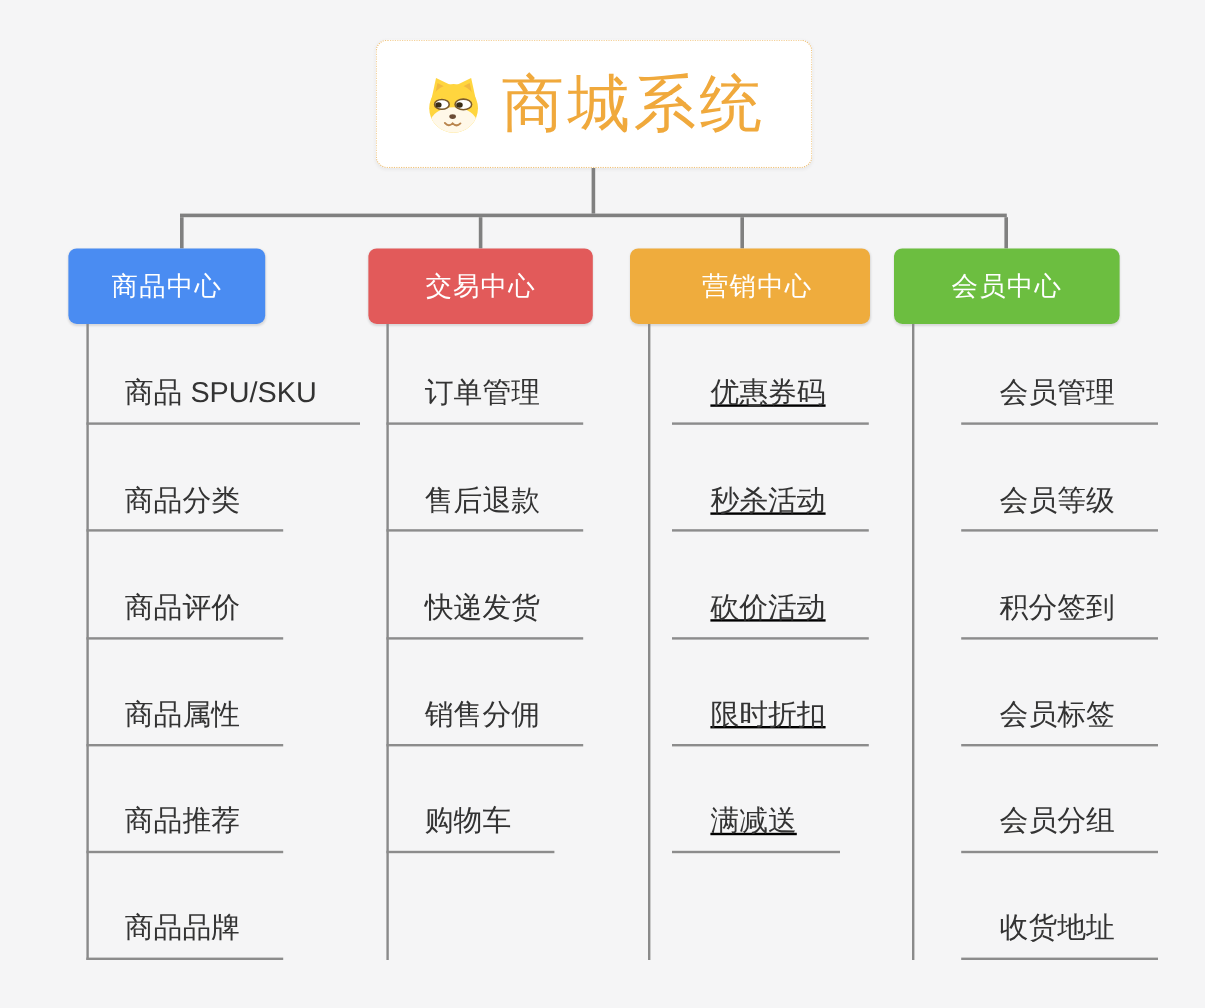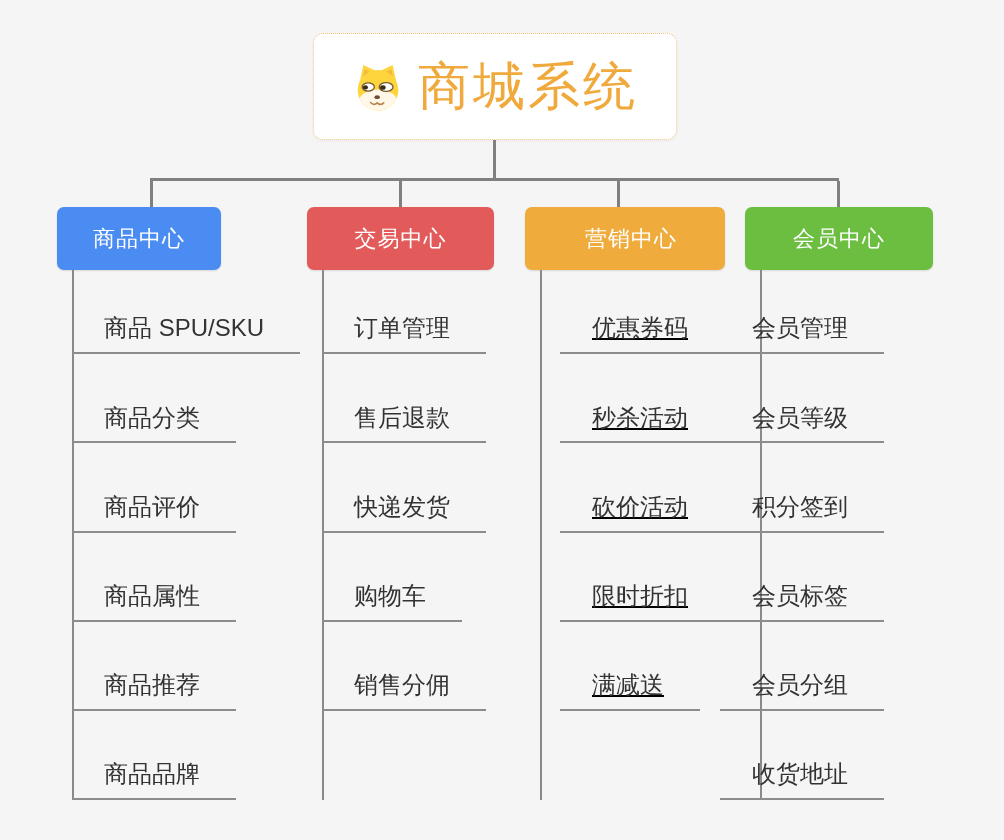--- a/index.html
+++ b/index.html
@@ -29,21 +29,21 @@
   }
   .b0 { left:57px;  width:164px; }
   .b1 { left:307px; width:187px; }
   .b2 { left:525px; width:188px; }
   .b3 { left:745px; width:188px; }
   
   .vline { position:absolute; top:270px; width:2px; height:530px; background:#8a8a8a; }
   .v0 { left:72px; } .v1 { left:322px; } .v2 { left:540px; } .v3 { left:760px; }
   
   .col { position:absolute; top:265px; }
-  .c0 { left:72px; } .c1 { left:322px;text-align:right; } .c2 { left:560px;text-decoration:underline; } .c3 { left:720px; }
+  .c0 { left:72px; } .c1 { left:322px;text-align:right; } .c2 { left:560px;text-decoration:underline; } .c3 { left:801px; }
   .cell { height:89.2px; display:flex; align-items:flex-end; }
   .item {
     display:inline-block; padding:0 36px 9px 32px;
     border-bottom:2px solid #8c8c8c; font-size:24px; color:#333333;
     white-space:nowrap; line-height:1.2;
   }
   .doge { width:52px; height:52px; flex:0 0 auto; }
 </style>
 </head>
 <body>
@@ -127,24 +127,24 @@
     <div class="cell">
         <span class="item">订单管理</span>
       </div>
     <div class="cell">
         <span class="item">售后退款</span>
       </div>
     <div class="cell">
         <span class="item">快递发货</span>
       </div>
     <div class="cell">
-        <span class="item">购物车</span>
+        <span class="item">销售分佣</span>
       </div>
     <div class="cell">
-        <span class="item">销售分佣</span>
+        <span class="item">购物车</span>
       </div>
   </div>
   <div class="col c2">
     <div class="cell">
         <span class="item">优惠券码</span>
       </div>
     <div class="cell">
         <span class="item">秒杀活动</span>
       </div>
     <div class="cell">

